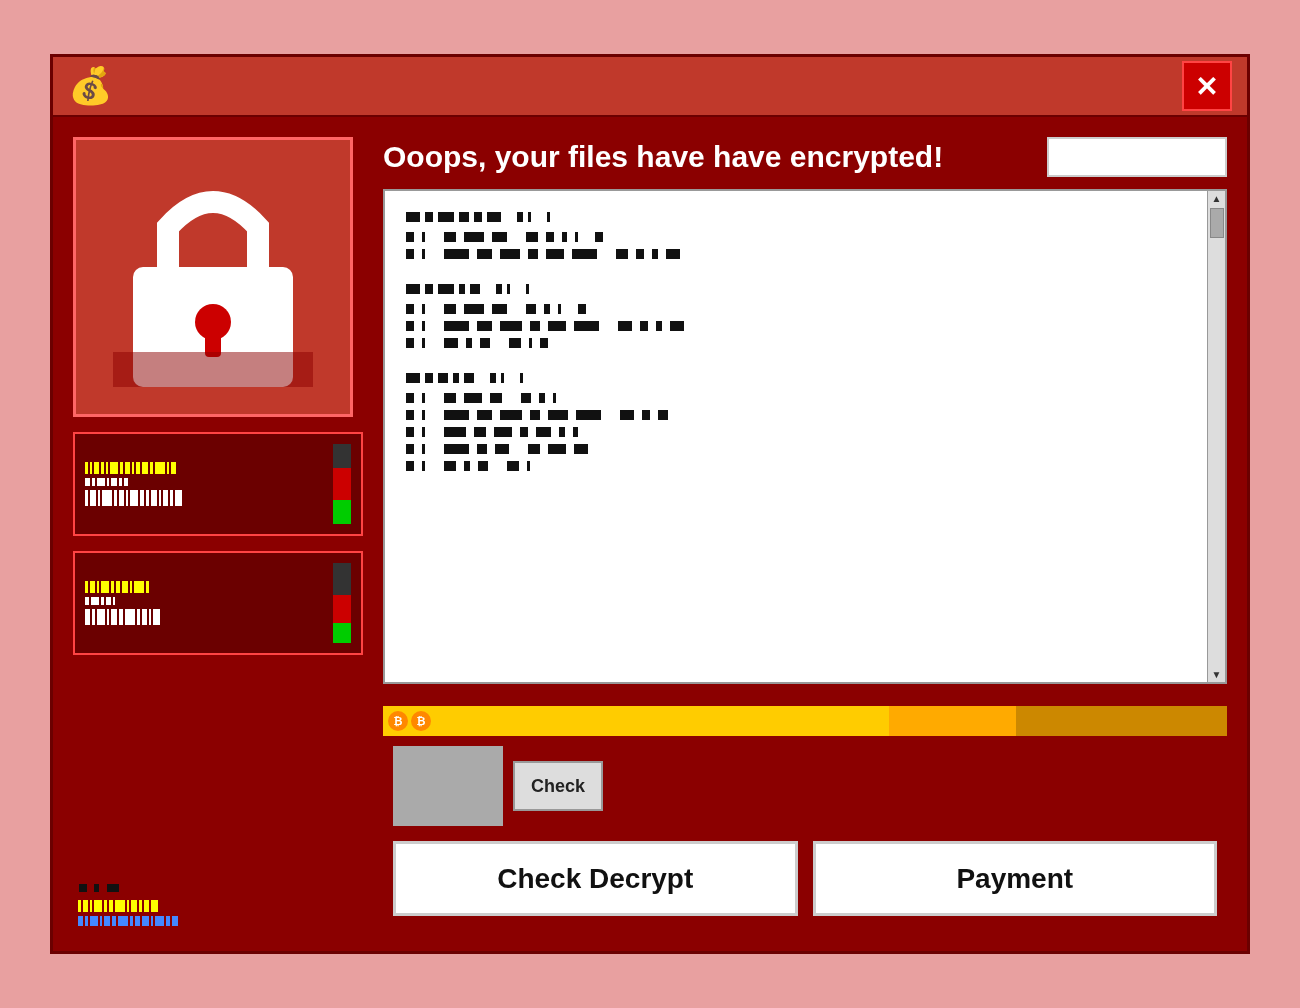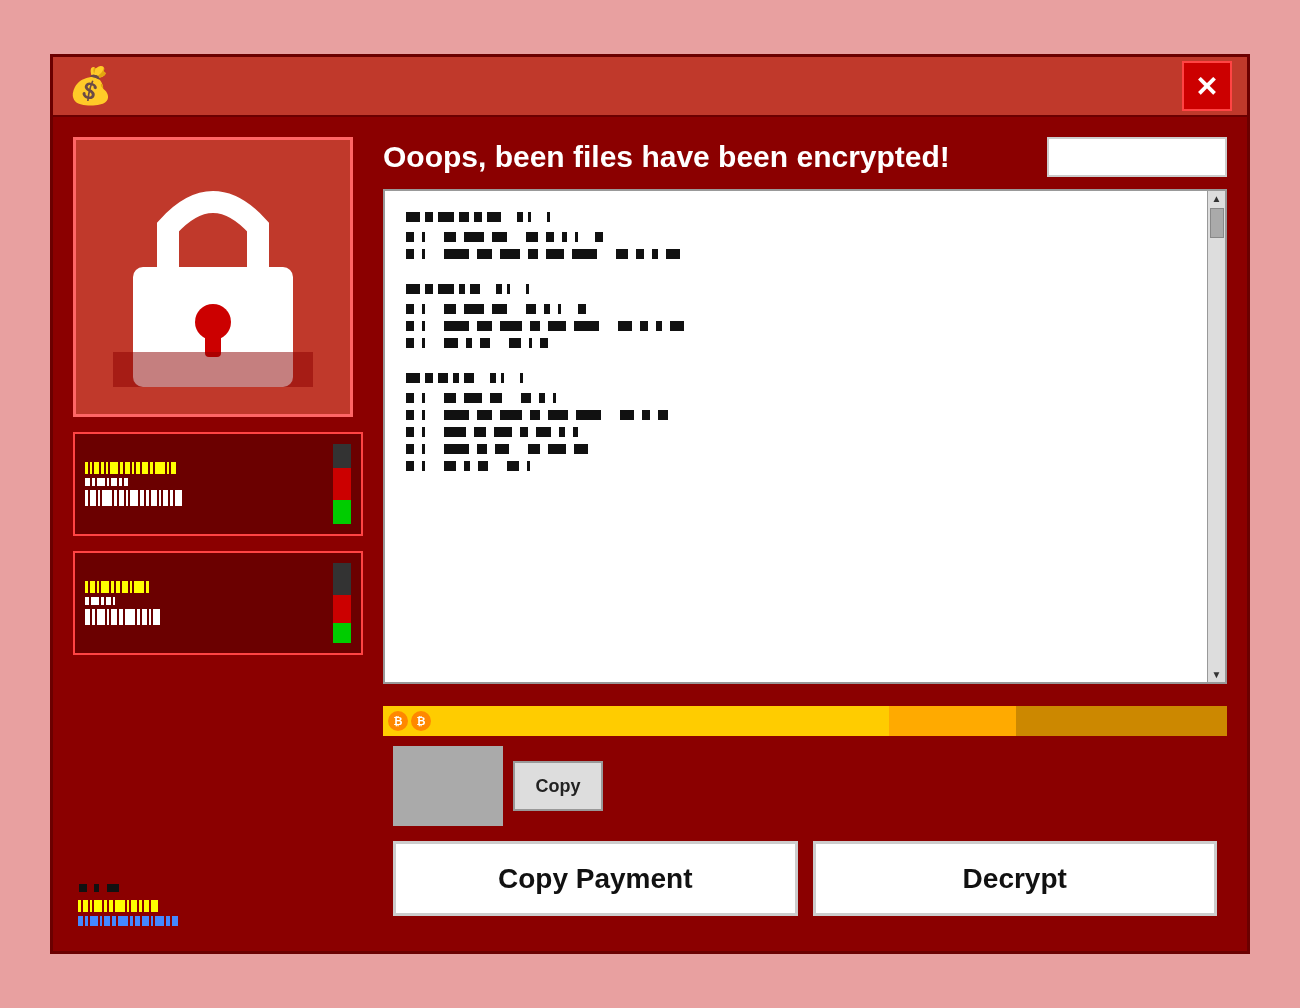--- a/index.html
+++ b/index.html
@@ -500,21 +500,21 @@
           <div style="width:4px; height:10px; background:#4488ff;"></div>
           <div style="width:6px; height:10px; background:#4488ff;"></div>
         </div>
       </div>
 
     </div>
 
     <div class="right-panel">
 
       <div class="header-row">
-        <div class="header-title">Ooops, been files have been encrypted!</div>
+        <div class="header-title">Ooops, your files have have encrypted!</div>
         <div class="header-input"></div>
       </div>
 
       <div class="text-area">
         <div class="text-content">
 
           <div class="text-section">
             <div class="text-heading">
               <span class="enc-text" style="width:14px;"></span>
               <span class="enc-text" style="width:8px;"></span>
@@ -709,25 +709,25 @@
 
         <div class="bitcoin-bar">
           <div class="bitcoin-icons">
             <div class="btc-icon">₿</div>
             <div class="btc-icon">₿</div>
           </div>
         </div>
 
         <div class="input-row">
           <div class="qr-placeholder"></div>
-          <button class="copy-button">Copy</button>
+          <button class="copy-button">Check</button>
         </div>
 
         <div class="button-row">
-          <button class="check-payment-button">Copy Payment</button>
-          <button class="decrypt-button">Decrypt</button>
+          <button class="check-payment-button">Check Decrypt</button>
+          <button class="decrypt-button">Payment</button>
         </div>
 
       </div>
 
     </div>
   </div>
 </div>
 
 </body></html>

